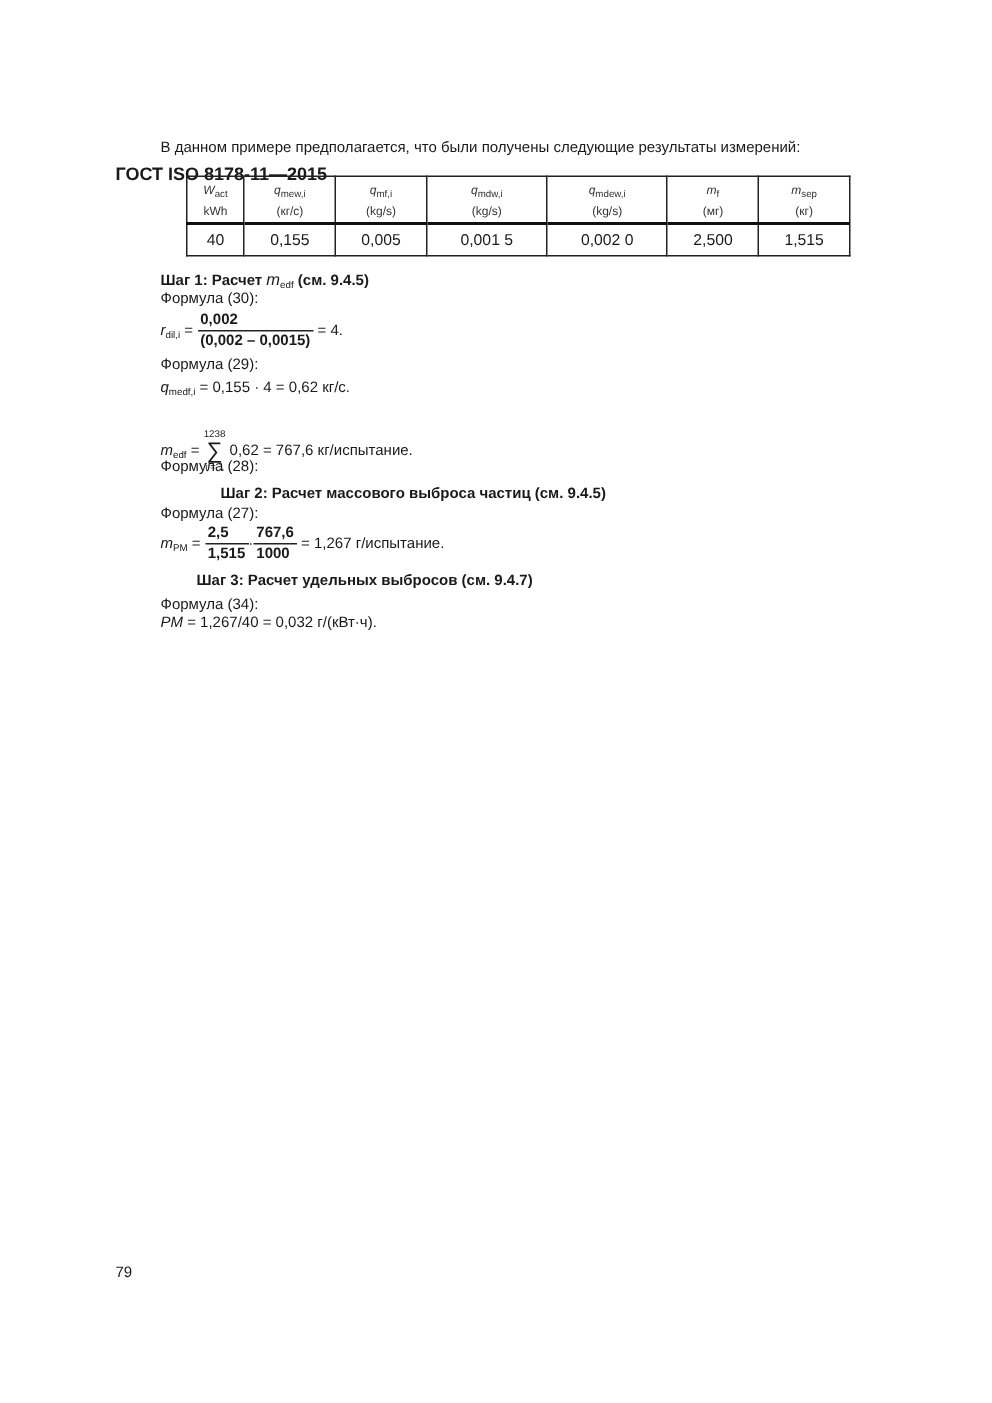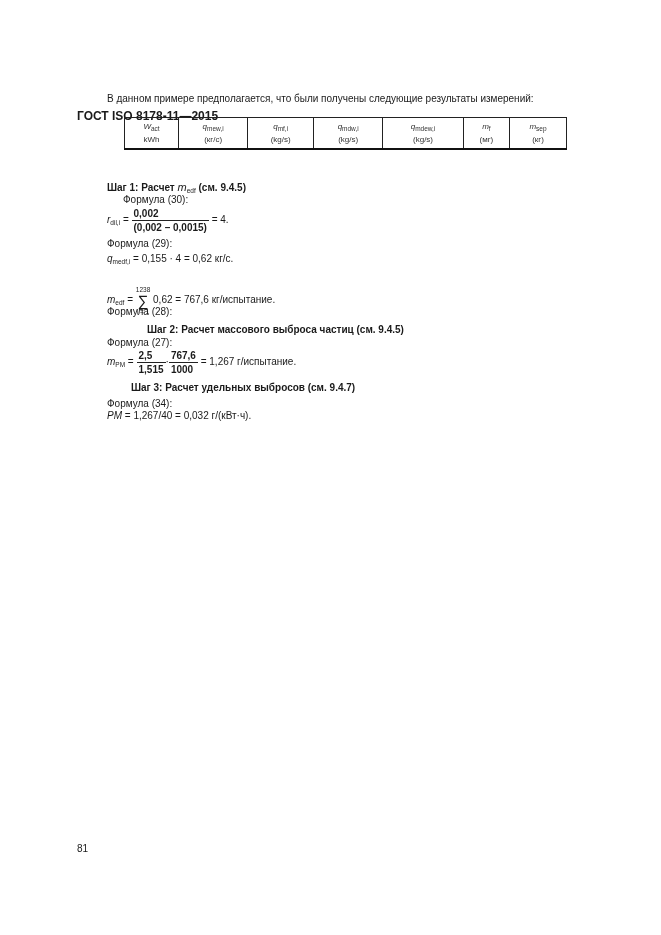--- a/index.html
+++ b/index.html
@@ -41,25 +41,34 @@
   <tbody>
       <tr class="head">
     <td><span class="it">W</span><span class="sub">act</span><br><span>kWh</span></td>
     <td><span class="it">q</span><span class="sub">mew,i</span><br><span>(кг/с)</span></td>
     <td><span class="it">q</span><span class="sub">mf,i</span><br><span>(kg/s)</span></td>
     <td><span class="it">q</span><span class="sub">mdw,i</span><br><span>(kg/s)</span></td>
     <td><span class="it">q</span><span class="sub">mdew,i</span><br><span>(kg/s)</span></td>
     <td><span class="it">m</span><span class="sub">f</span><br><span>(мг)</span></td>
     <td><span class="it">m</span><span class="sub">sep</span><br><span>(кг)</span></td>
   </tr>
+  <tr class="body">
+    <td>40</td>
+    <td>0,155</td>
+    <td>0,005</td>
+    <td>0,001 5</td>
+    <td>0,002 0</td>
+    <td>2,500</td>
+    <td>1,515</td>
+  </tr>
 </tbody>
   </table>
 
 <div class="abs t bold" style="left:107px; top:181px;"><span>Шаг 1: Расчет </span><span class="it" style="font-weight:normal;font-size:11px">m</span><span class="sub" style="font-weight:normal">edf</span><span> (см. 9.4.5)</span></div>
-<div class="abs t" style="left:107px; top:194px;margin-left:16px;">Формула (30):</div>
+<div class="abs t" style="left:107px; top:194px;">Формула (30):</div>
 <div class="abs t" style="left:107px; top:208px;">
   <span class="it">r</span><span class="sub">dil,i</span> =
   <span class="frac"><span class="num">0,002</span><span class="den">(0,002 – 0,0015)</span></span>
   <span>= 4.</span>
 </div>
 <div class="abs t" style="left:107px; top:238px;">Формула (29):</div>
 <div class="abs t" style="left:107px; top:253px;"><span class="it">q</span><span class="sub">medf,i</span><span> = 0,155 · 4 = 0,62 кг/с.</span></div>
 <div class="abs t" style="left:107px; top:271px;margin-top:35px;">Формула (28):</div>
 <div class="abs t" style="left:107px; top:286px;">
   <span class="it">m</span><span class="sub">edf</span> =
@@ -72,13 +81,13 @@
 <div class="abs t" style="left:107px; top:350px;">
   <span class="it">m</span><span class="sub">PM</span> =
   <span class="frac"><span class="num">2,5</span><span class="den">1,515</span></span>·<span class="frac"><span class="num">767,6</span><span class="den">1000</span></span>
   <span>= 1,267  г/испытание.</span>
 </div>
 
 <div class="abs t bold" style="left:107px; top:382px;padding-left:24px;">Шаг 3: Расчет удельных выбросов (см. 9.4.7)</div>
 <div class="abs t" style="left:107px; top:398px;">Формула (34):</div>
 <div class="abs t" style="left:107px; top:410px;"><span class="it">PM</span><span> = 1,267/40 = 0,032 г/(кВт·ч).</span></div>
 
-<div class="abs page-num">81</div>
+<div class="abs page-num">79</div>
 
 </body></html>

